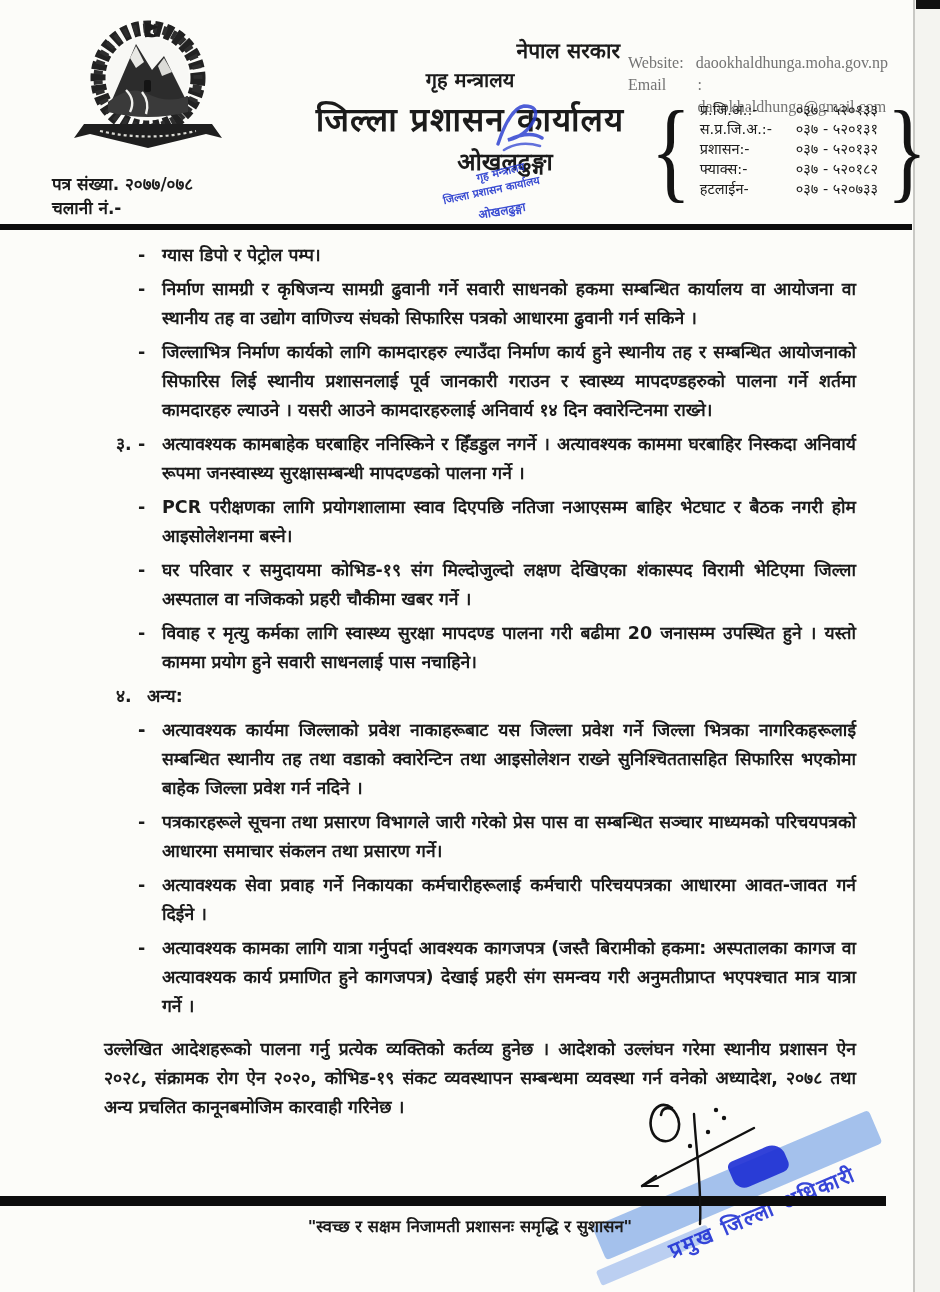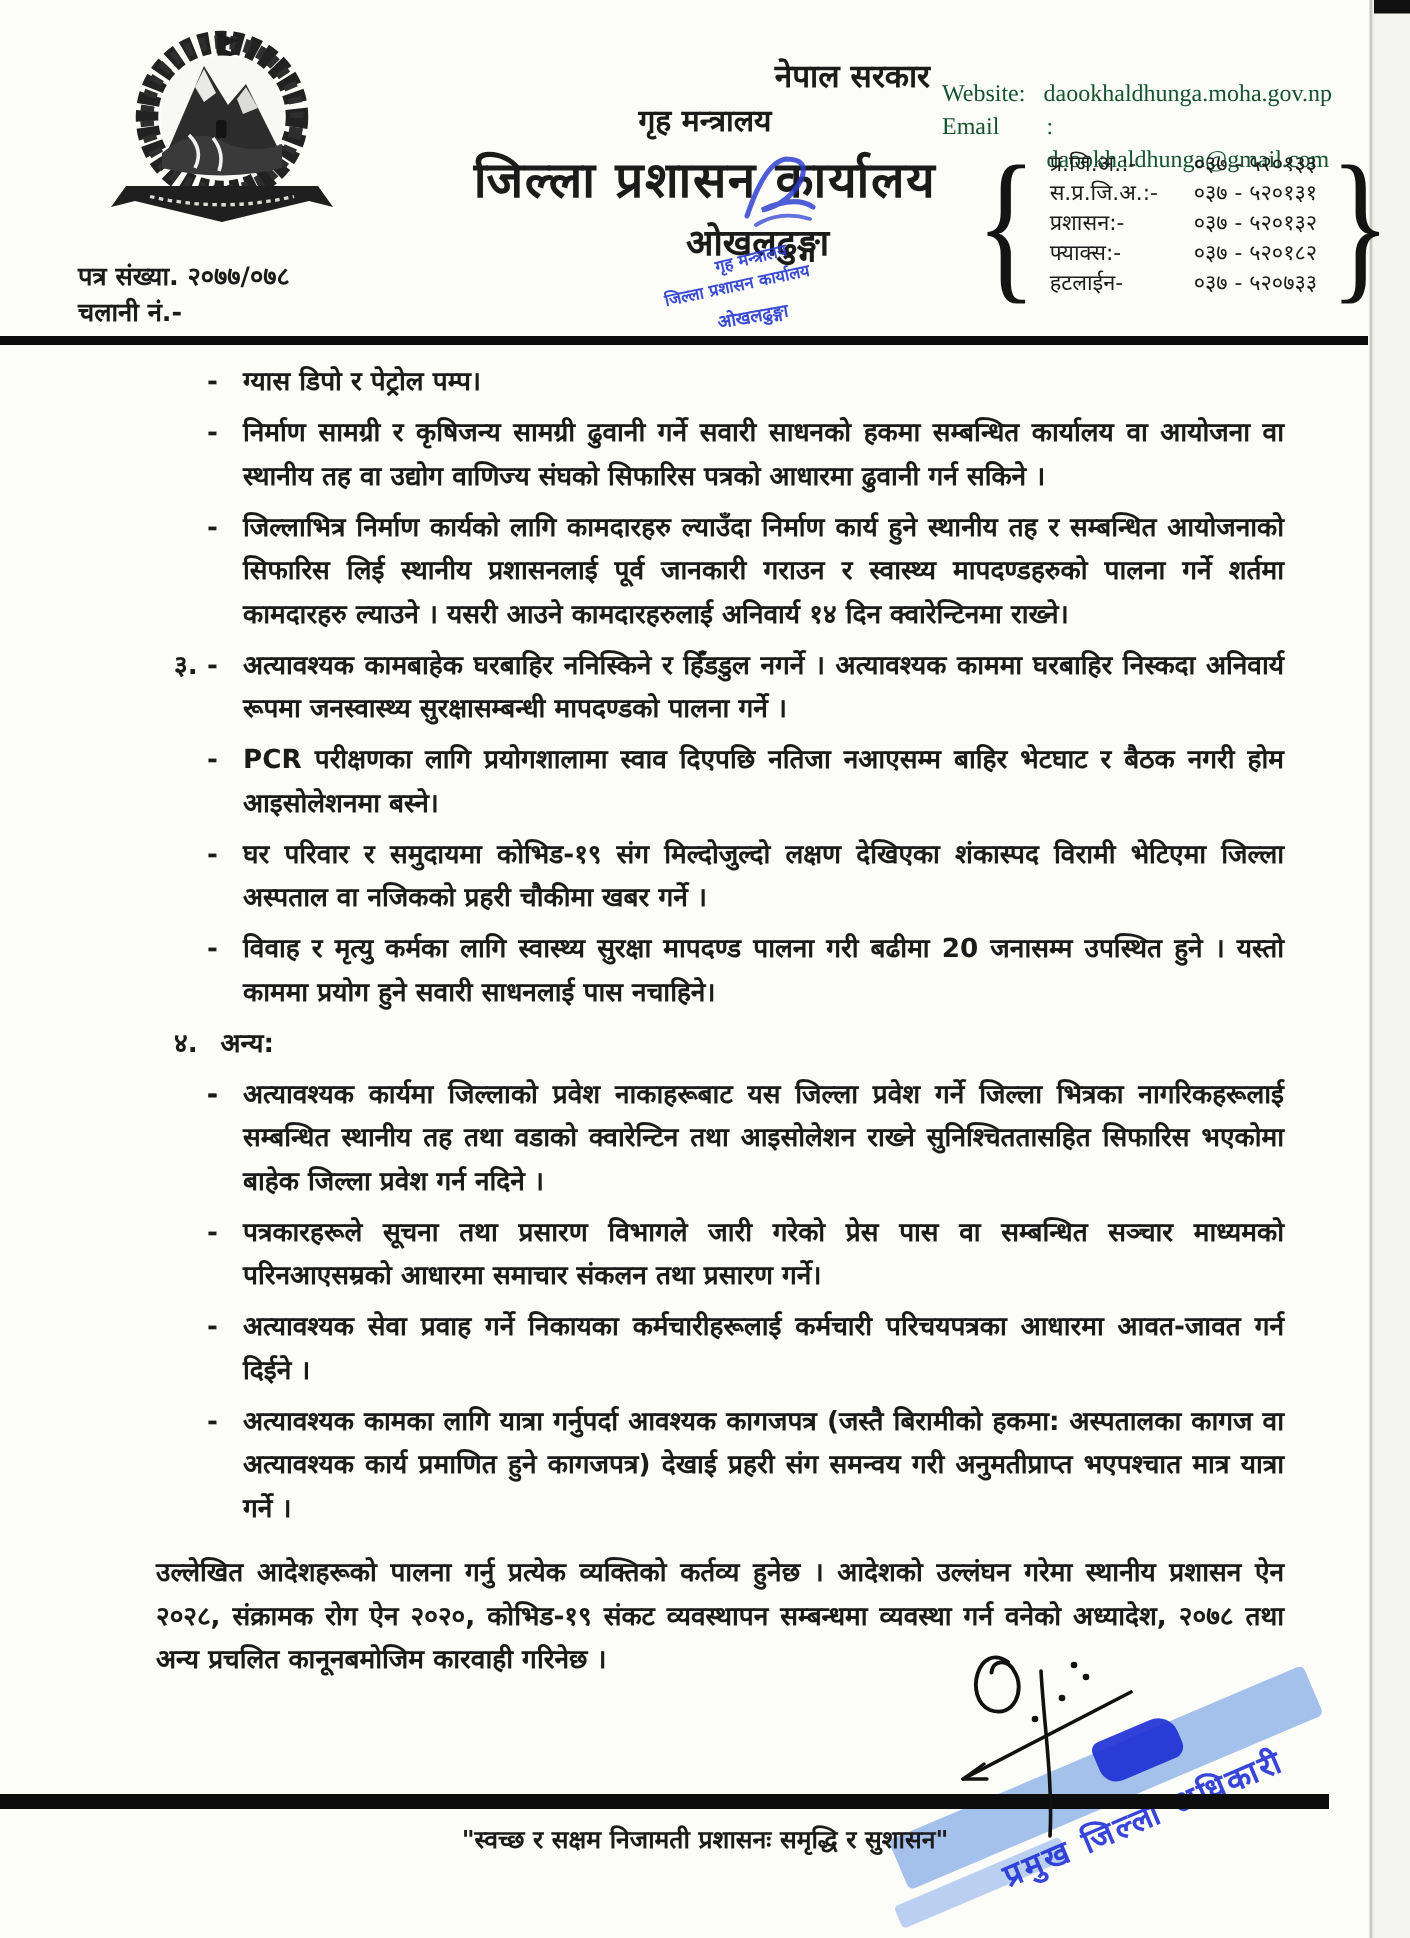--- a/index.html
+++ b/index.html
@@ -19,21 +19,21 @@
   .hdr-ministry { position:absolute; left:320px; top:66px;  width:300px; text-align:center; font-size:20px; font-weight:700; }
   .hdr-office   { position:absolute; left:250px; top:96px;  width:440px; text-align:center; font-size:33px; font-weight:700; letter-spacing:1px; }
   .hdr-district { position:absolute; left:400px; top:144px; width:210px; text-align:center; font-size:24px; font-weight:700; }
   
   .hstamp { position:absolute; left:448px; top:98px; width:150px; height:125px; color:#2a3ecf; opacity:.92; pointer-events:none; }
   .hstamp .scribble { position:absolute; left:42px; top:2px; }
   .hstamp .l1 { position:absolute; left:28px; top:66px;  font-size:11px; font-weight:700; transform:rotate(-14deg); white-space:nowrap; }
   .hstamp .l2 { position:absolute; left:-6px; top:84px;  font-size:11px; font-weight:700; transform:rotate(-12deg); white-space:nowrap; }
   .hstamp .l3 { position:absolute; left:30px; top:104px; font-size:12px; font-weight:700; transform:rotate(-10deg); white-space:nowrap; }
   
-  .contact { position:absolute; left:628px; top:52px; width:260px; font-family:"Liberation Serif", serif; font-size:16px; color:#14532d; }
+  .contact { position:absolute; left:628px; top:52px; width:260px; font-family:"Liberation Serif", serif; font-size:16px; color:#737373; }
   .contact .row { display:flex; line-height:22px; }
   .contact .lbl { width:72px; }
   
   .phones { position:absolute; left:644px; top:100px; display:flex; align-items:center; }
   .brace { font-family:"Liberation Serif", serif; font-size:112px; font-weight:400; color:#141414; line-height:100px; transform:scaleX(.75); }
   .phone-rows { margin:0 2px; }
   .phone-row { display:flex; font-size:14.5px; font-weight:400; line-height:19.8px; white-space:nowrap; }
   .phone-row .plbl { width:96px; }
   
   .letterno  { position:absolute; left:52px; top:172px; font-size:17px; font-weight:700; }
@@ -190,21 +190,21 @@
     </div>
     <div class="dash-item">
       <span class="dash">-</span>
     </div>
     <div class="dash-item">
       <span class="dash">-</span>
       <span>अत्यावश्यक कार्यमा जिल्लाको प्रवेश नाकाहरूबाट यस जिल्ला प्रवेश गर्ने जिल्ला भित्रका नागरिकहरूलाई सम्बन्धित स्थानीय तह तथा वडाको क्वारेन्टिन तथा आइसोलेशन राख्ने सुनिश्चिततासहित सिफारिस भएकोमा बाहेक जिल्ला प्रवेश गर्न नदिने ।</span>
     </div>
     <div class="dash-item">
       <span class="dash">-</span>
-      <span>पत्रकारहरूले सूचना तथा प्रसारण विभागले जारी गरेको प्रेस पास वा सम्बन्धित सञ्चार माध्यमको परिनआएसम्रको आधारमा समाचार संकलन तथा प्रसारण गर्ने।</span>
+      <span>पत्रकारहरूले सूचना तथा प्रसारण विभागले जारी गरेको प्रेस पास वा सम्बन्धित सञ्चार माध्यमको परिचयपत्रको आधारमा समाचार संकलन तथा प्रसारण गर्ने।</span>
     </div>
     <div class="dash-item">
       <span class="dash">-</span>
       <span>अत्यावश्यक सेवा प्रवाह गर्ने निकायका कर्मचारीहरूलाई कर्मचारी परिचयपत्रका आधारमा आवत-जावत गर्न दिईने ।</span>
     </div>
     <div class="dash-item">
       <span class="dash">-</span>
       <span>अत्यावश्यक कामका लागि यात्रा गर्नुपर्दा आवश्यक कागजपत्र (जस्तै बिरामीको हकमा: अस्पतालका कागज वा अत्यावश्यक कार्य प्रमाणित हुने कागजपत्र) देखाई प्रहरी संग समन्वय गरी अनुमतीप्राप्त भएपश्चात मात्र यात्रा गर्ने ।</span>
     </div>
 

